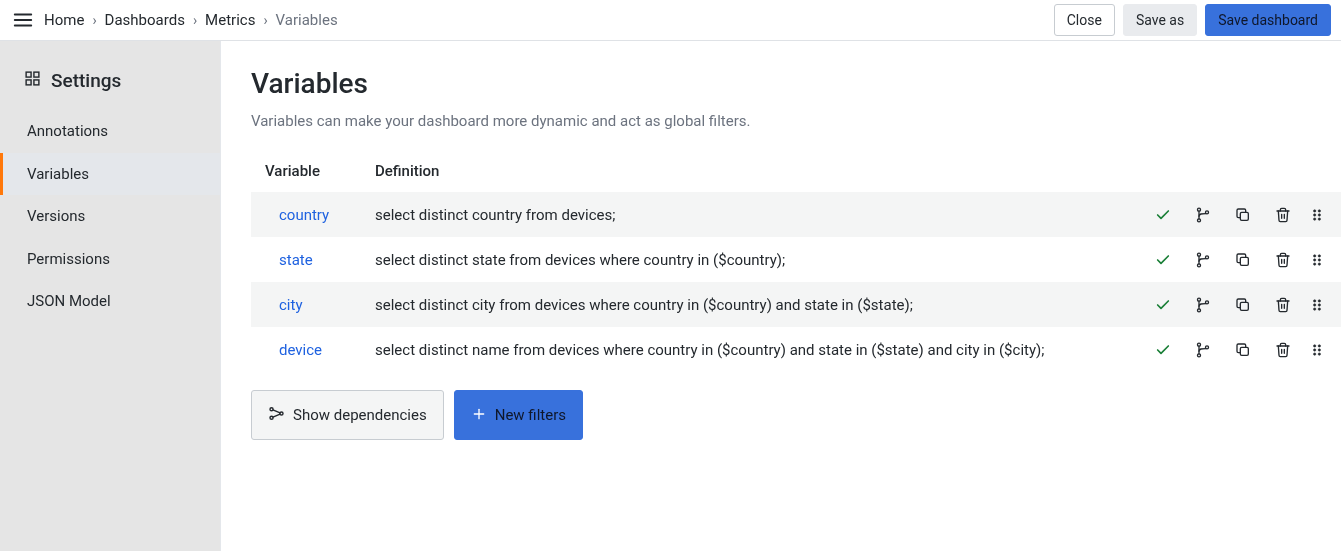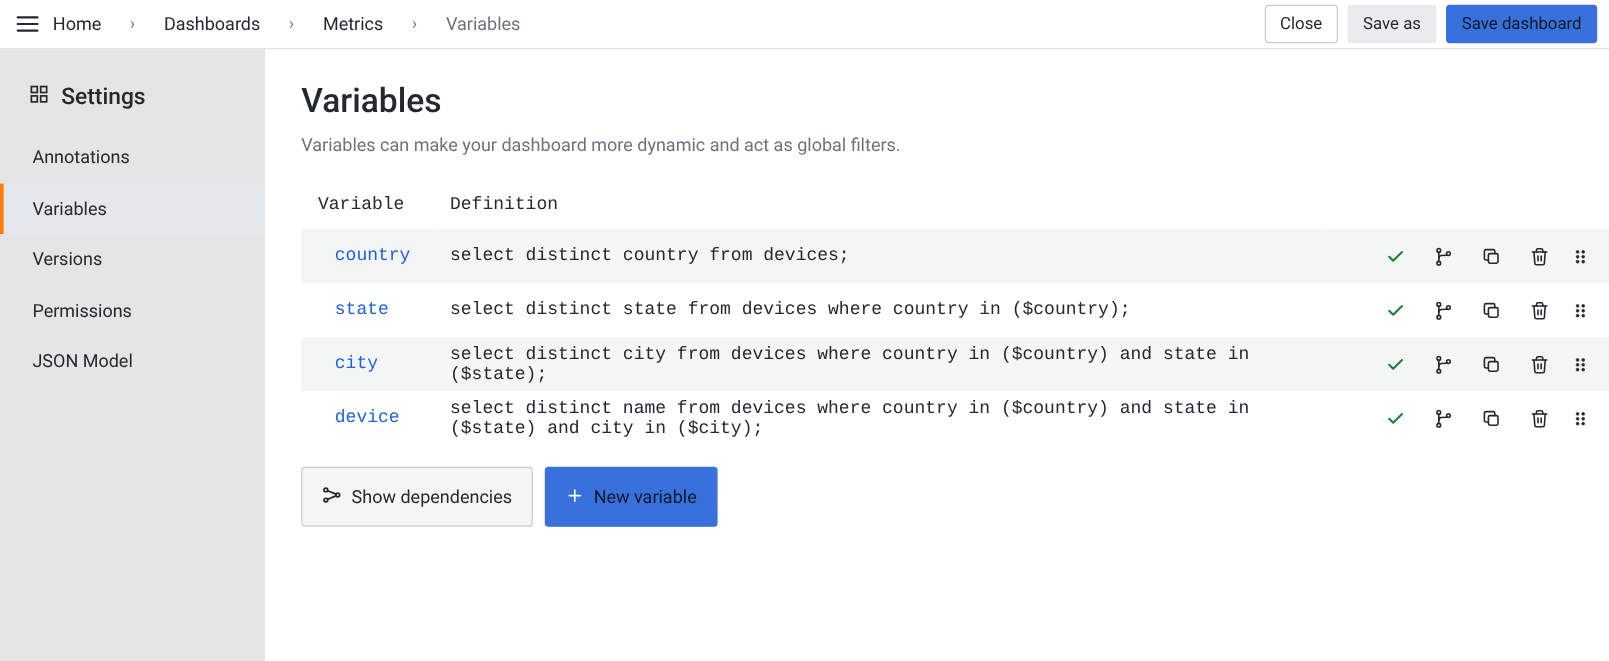--- a/index.html
+++ b/index.html
@@ -17,21 +17,21 @@
     .topbar {
       height: 41px;
       display: flex;
       align-items: center;
       justify-content: space-between;
       padding: 0 10px 0 12px;
       border-bottom: 1px solid #dfe2e6;
     }
     .topbar-left { display: flex; align-items: center; gap: 10px; }
     .hamburger-icon svg { display:block; }
-    .breadcrumbs { display: flex; align-items: center; gap: 24px; font-size: 15px; }
+    .breadcrumbs { display: flex; align-items: center; gap: 8px; font-size: 15px; }
     .breadcrumb-item { color: #24292e; cursor: pointer; }
     .breadcrumb-item.current { color: #6c737f; cursor: default; }
     .breadcrumb-sep { color: #6c737f; font-size: 14px; }
     .topbar-right { display: flex; align-items: center; gap: 8px; }
     .btn {
       height: 32px;
       padding: 0 12px;
       border-radius: 3px;
       font-size: 14px;
       cursor: pointer;
@@ -72,21 +72,21 @@
       border-left-color:#ff780a;
       font-weight:400;
     }
 
     
     .main { flex:1; padding: 26px 0 0 30px; background:#fff; overflow:auto; }
     .page-title { font-size: 28px; font-weight:500; margin-bottom: 12px; }
     .page-subtitle { font-size: 15px; color:#6c737f; margin-bottom: 24px; }
 
     
-    .vars-table { width: 100%; max-width: 1122px; border-collapse: collapse; font-family: Liberation Mono, monospace; }
+    .vars-table { width: 100%; max-width: 1122px; border-collapse: collapse; }
     .vars-table th {
       text-align:left;
       font-weight:500;
       font-size:15px;
       padding: 8px 12px 12px 12px;
     }
     .vars-table th.col-var { width: 112px; padding-left: 14px;}
     .vars-table tbody tr { height: 45px; }
     .vars-table tbody tr:nth-child(odd) { background:#f4f5f5; }
     .vars-table td { padding: 0 12px; font-size:15px; vertical-align: middle; }
@@ -334,17 +334,17 @@
         </span>
         <span>Show dependencies</span>
       </button>
       <button class="btn btn-primary">
         <span>
           <svg width="16" height="16" viewBox="0 0 24 24" fill="none" stroke="#fff" stroke-width="2" stroke-linecap="round">
               <line x1="12" y1="5" x2="12" y2="19"></line>
               <line x1="5" y1="12" x2="19" y2="12"></line>
             </svg>
         </span>
-        <span>New variable</span>
+        <span>New filters</span>
       </button>
     </div>
   </main>
 </div>
 
 </body></html>

